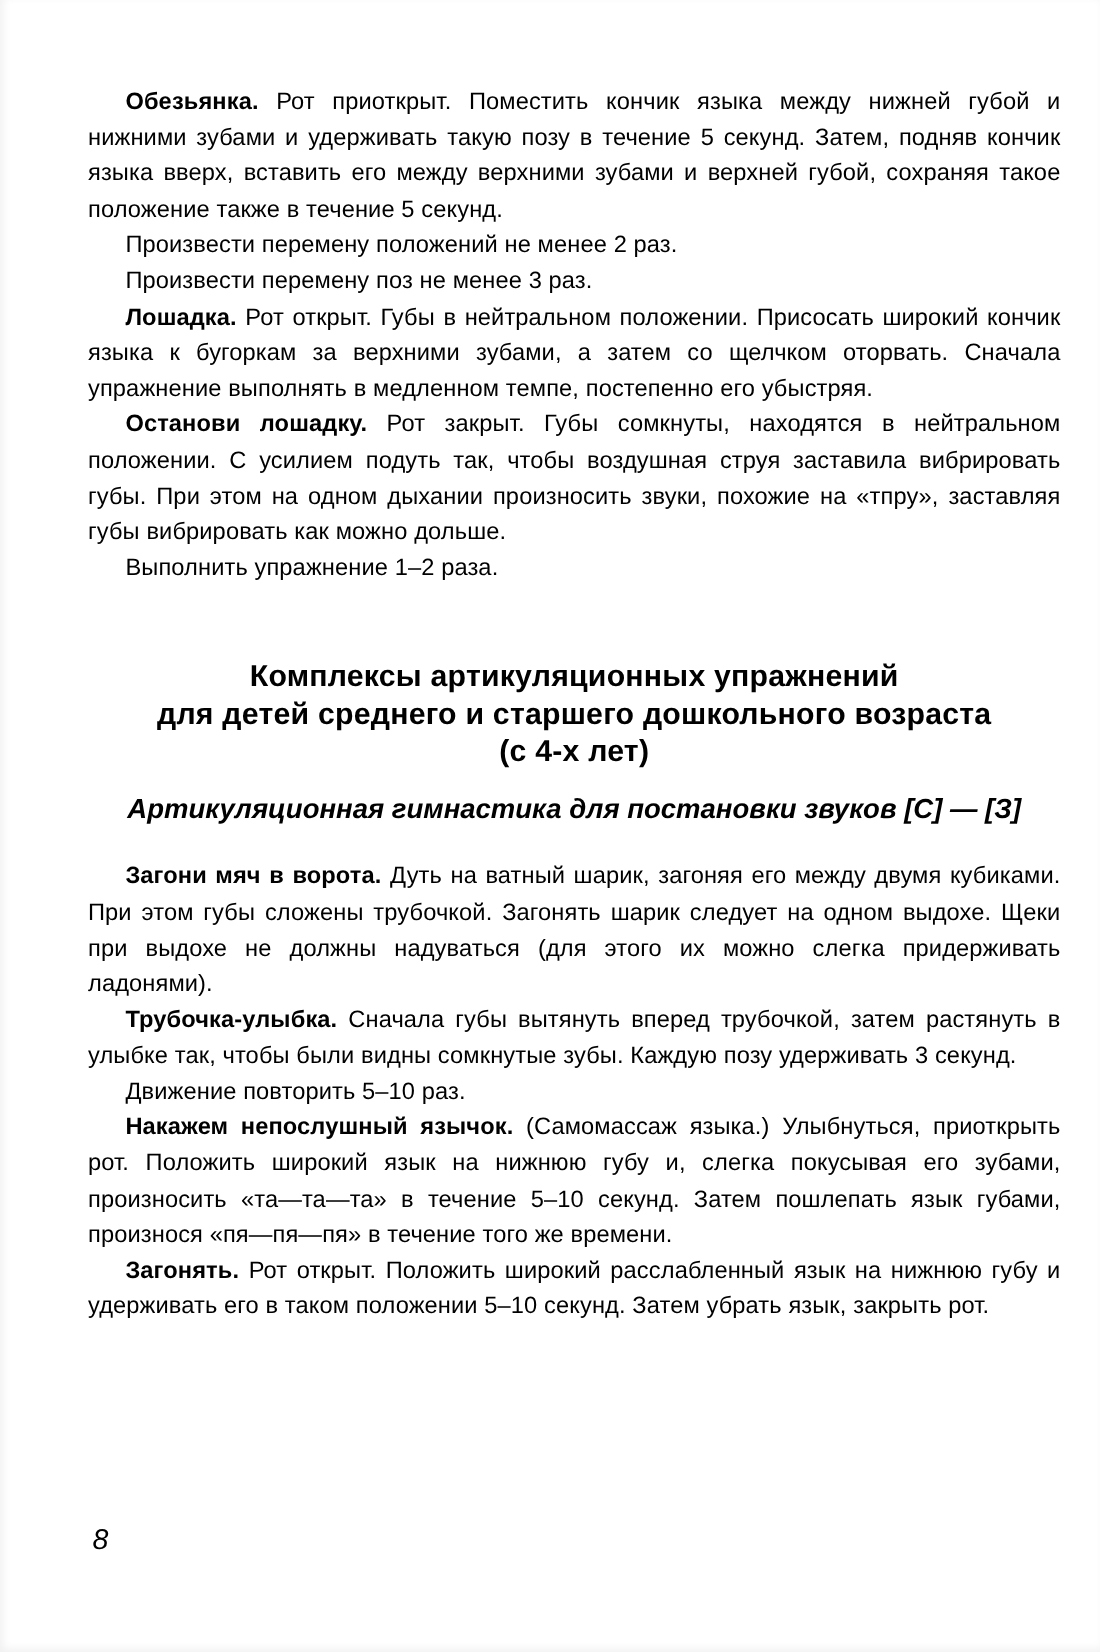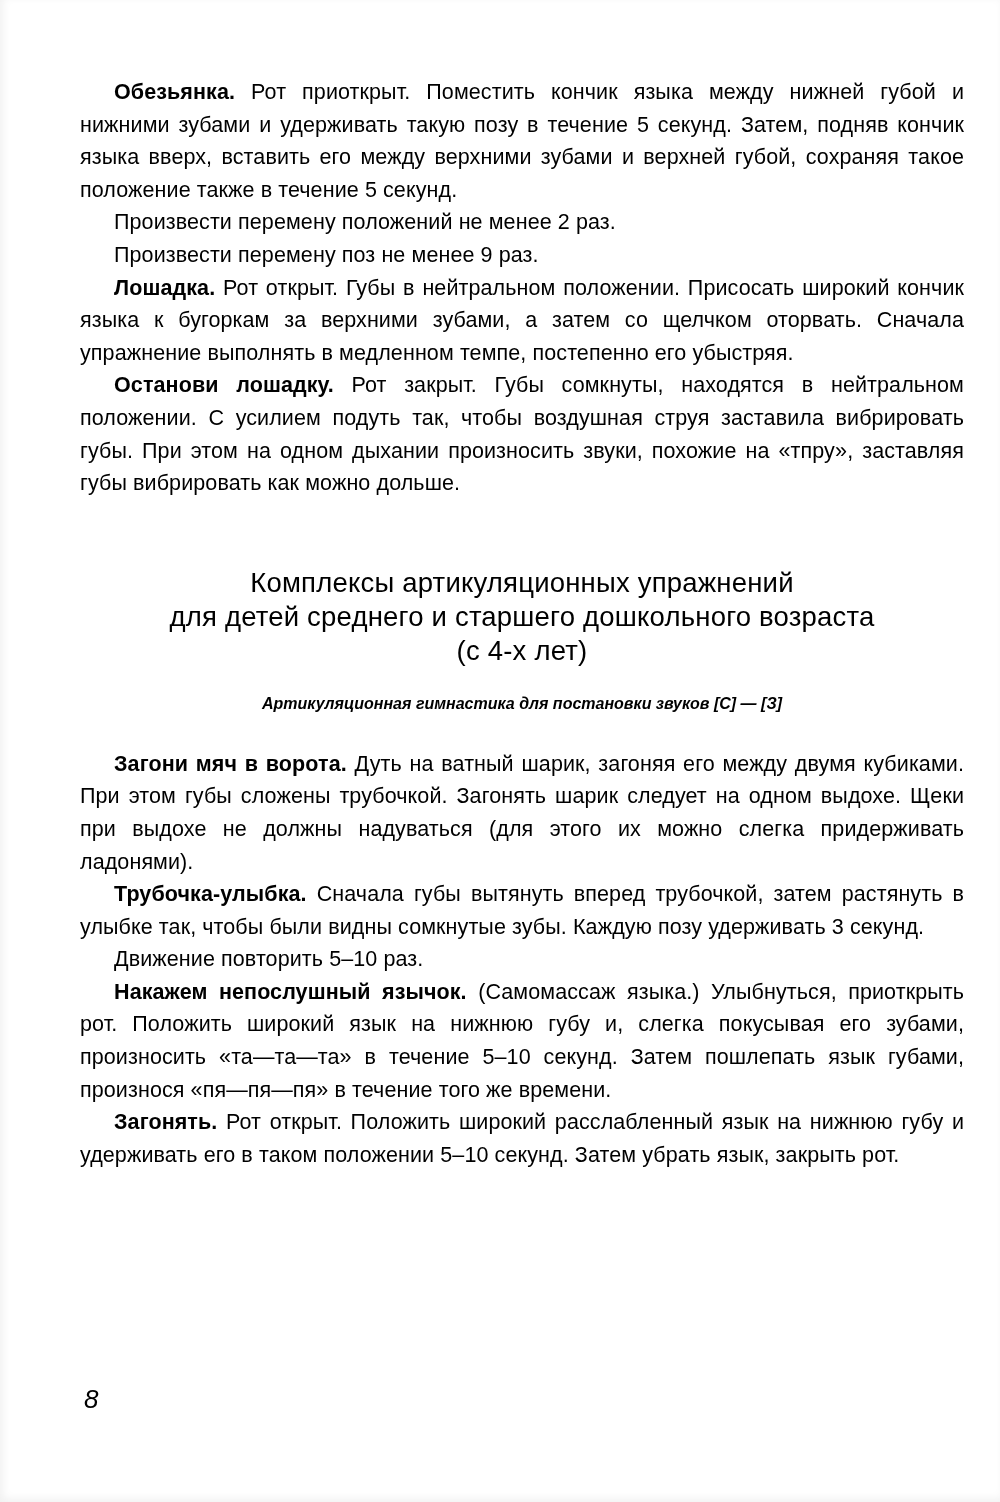--- a/index.html
+++ b/index.html
@@ -27,28 +27,28 @@
     text-indent: 34px;
     letter-spacing: 0.1px;
   }
   .lead {
     font-weight: 700;
   }
   h1.section-heading {
     margin: 66px 0 22px 0;
     font-size: 27.5px;
     line-height: 34px;
-    font-weight: 400;
+    font-weight: 700;
     text-align: center;
     white-space: pre-line;
     letter-spacing: 0.2px;
   }
   h2.subsection-heading {
     margin: 0 0 30px 0;
-    font-size: 16px;
+    font-size: 25px;
     line-height: 28px;
     font-weight: 700;
     font-style: italic;
     text-align: center;
   }
   .page-number {
     position: absolute;
     left: 84px;
     top: 1384px;
     font-size: 26px;
@@ -57,23 +57,24 @@
   }
 </style>
 </head>
 <body>
 
 <div class="page">
 
   <div class="body-text">
     <p class="para"><b class="lead">Обезьянка.</b> <span>Рот приоткрыт. Поместить кончик языка между нижней губой и нижними зубами и удерживать такую позу в течение 5 секунд. Затем, подняв кончик языка вверх, вставить его между верхними зубами и верхней губой, сохраняя такое положение также в течение 5 секунд.</span></p>
     <p class="para"><span>Произвести перемену положений не менее 2 раз.</span></p>
-    <p class="para"><span>Произвести перемену поз не менее 9 раз.</span></p>
+    <p class="para"><span>Произвести перемену поз не менее 3 раз.</span></p>
     <p class="para"><b class="lead">Лошадка.</b> <span>Рот открыт. Губы в нейтральном положении. Присосать широкий кончик языка к бугоркам за верхними зубами, а затем со щелчком оторвать. Сначала упражнение выполнять в медленном темпе, постепенно его убыстряя.</span></p>
     <p class="para"><b class="lead">Останови лошадку.</b> <span>Рот закрыт. Губы сомкнуты, находятся в нейтральном положении. С усилием подуть так, чтобы воздушная струя заставила вибрировать губы. При этом на одном дыхании произносить звуки, похожие на «тпру», заставляя губы вибрировать как можно дольше.</span></p>
+    <p class="para"><span>Выполнить упражнение 1–2 раза.</span></p>
   </div>
 
   <h1 class="section-heading">Комплексы артикуляционных упражнений
 для детей среднего и старшего дошкольного возраста
 (с 4-х лет)</h1>
 
   <h2 class="subsection-heading">Артикуляционная гимнастика для постановки звуков [С] — [З]</h2>
 
   <div class="body-text">
     <p class="para"><b class="lead">Загони мяч в ворота.</b> <span>Дуть на ватный шарик, загоняя его между двумя кубиками. При этом губы сложены трубочкой. Загонять шарик следует на одном выдохе. Щеки при выдохе не должны надуваться (для этого их можно слегка придерживать ладонями).</span></p>

